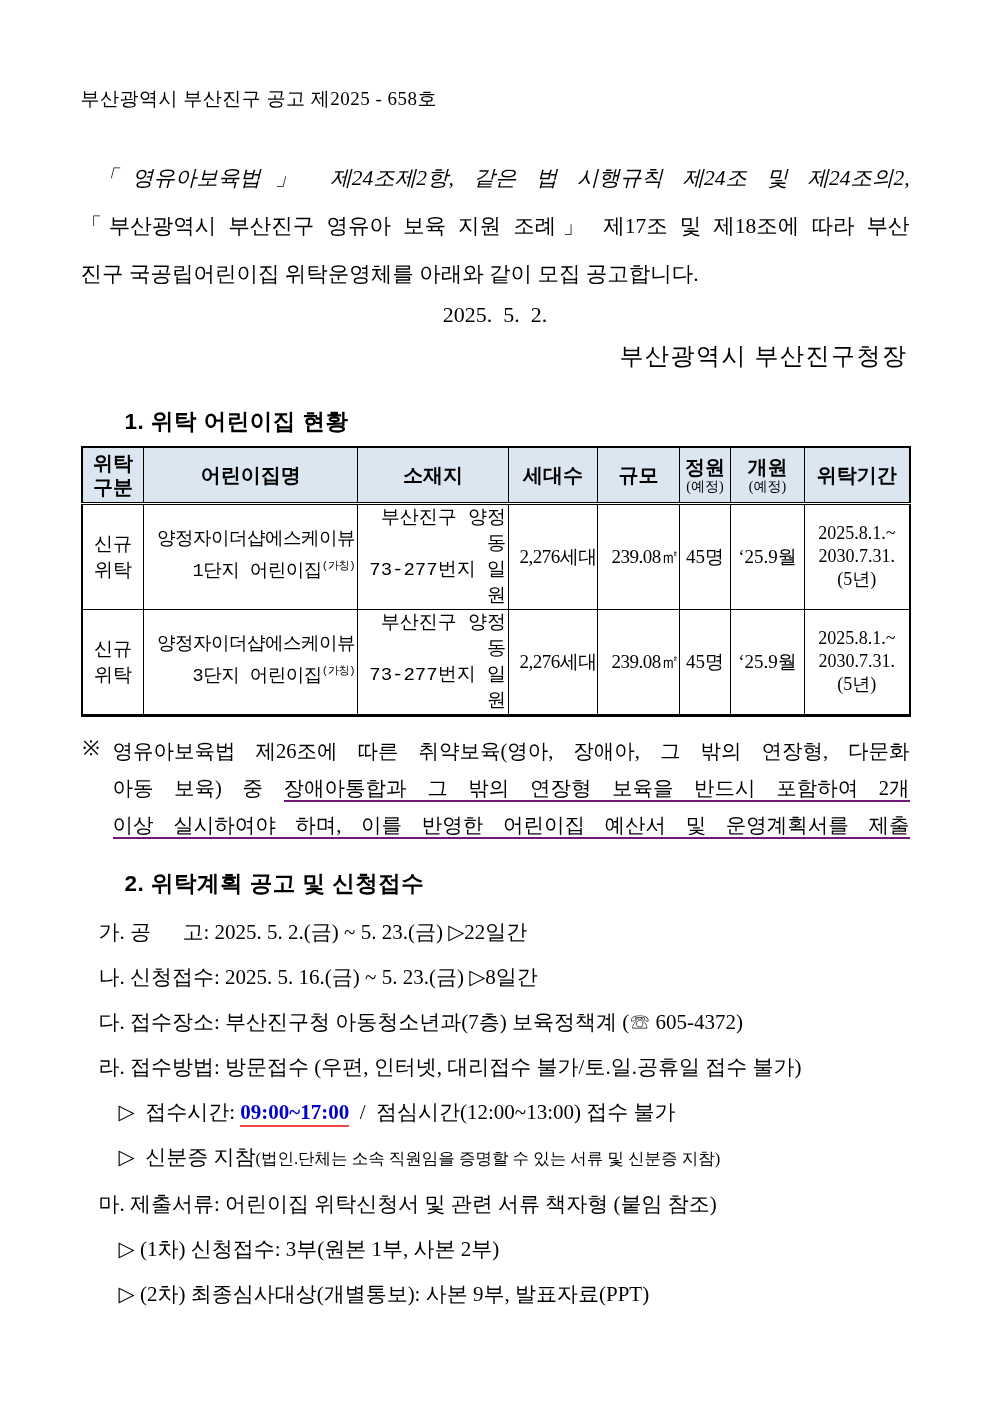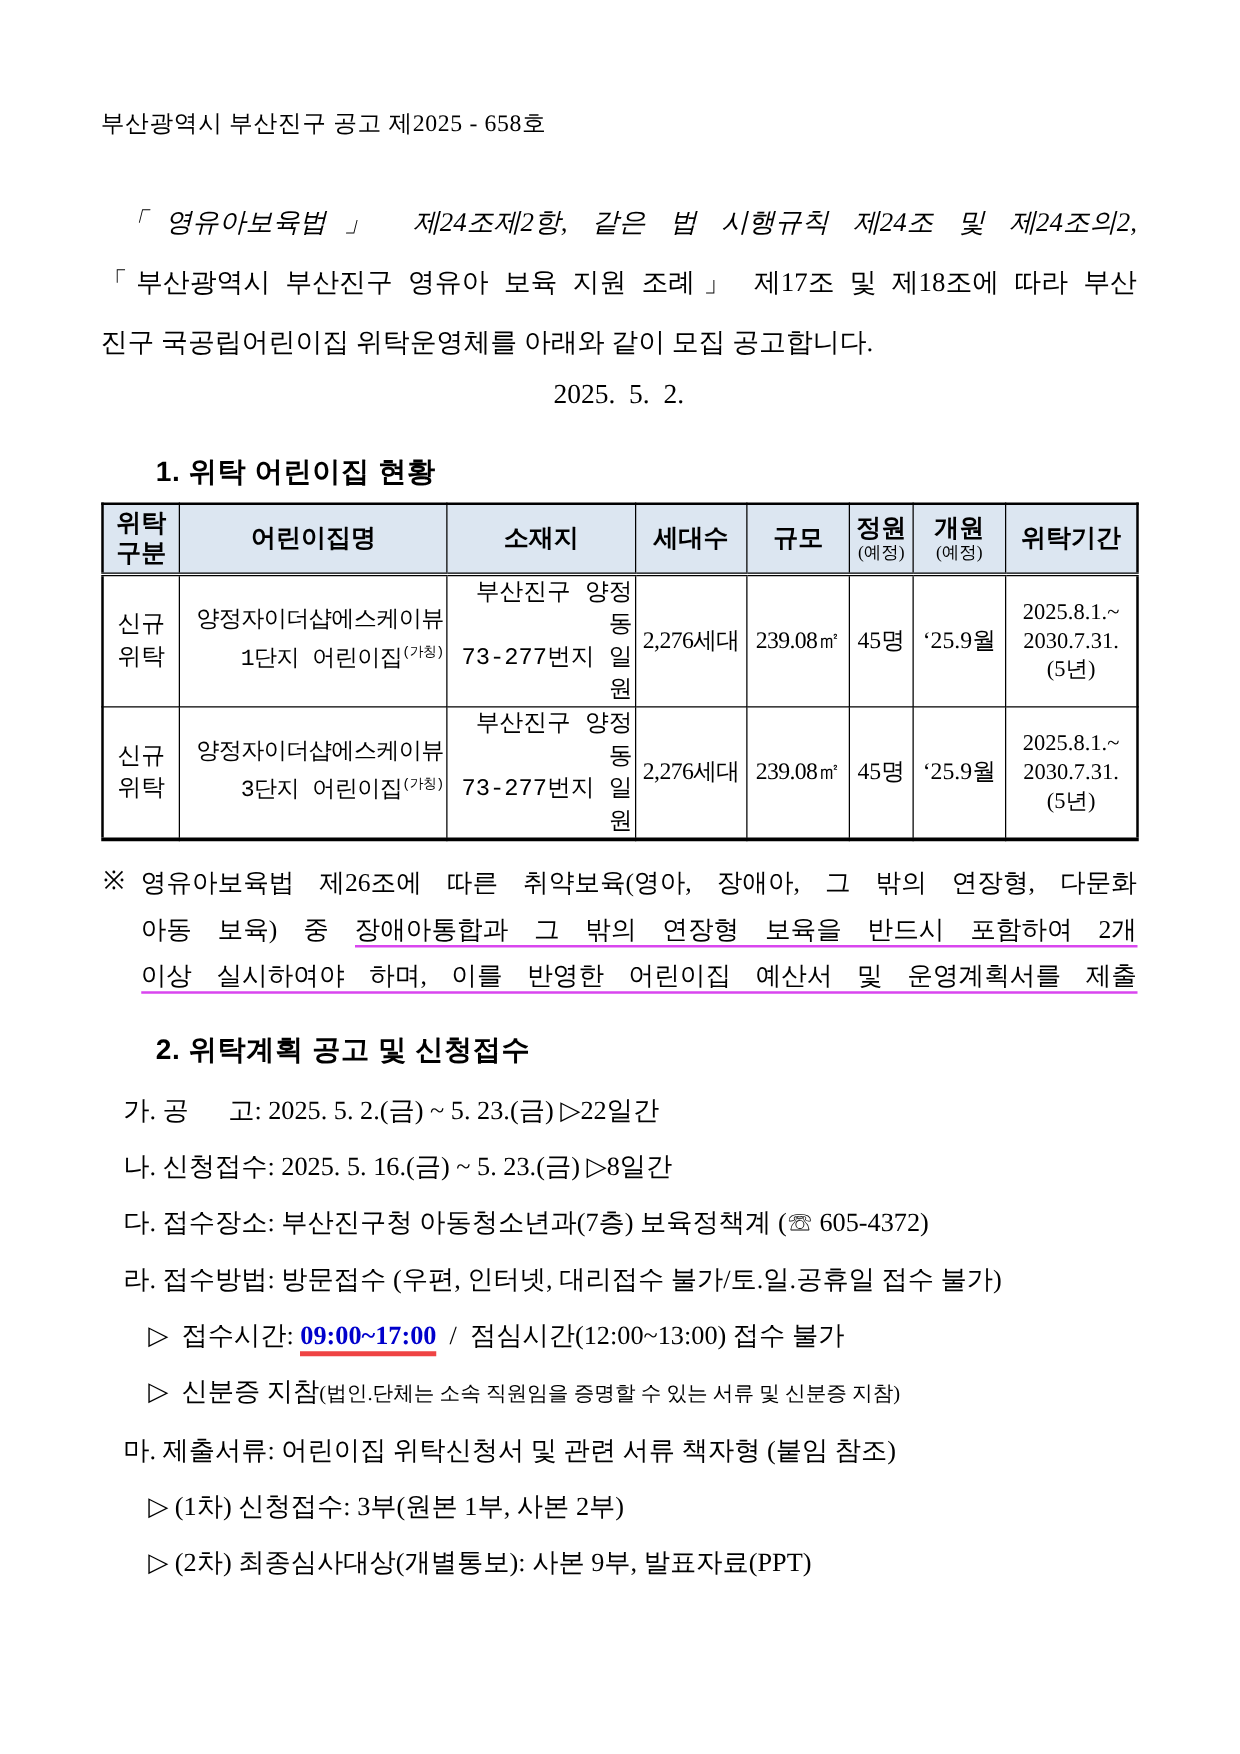--- a/index.html
+++ b/index.html
@@ -49,50 +49,51 @@
     height:56px;
     font-size:20px; font-weight:bold; text-align:center;
     line-height:24px;
   }
   table.fac thead th .small { display:block; font-size:14px; font-weight:normal; line-height:16px; }
   table.fac tbody td { height:77px; font-size:19px; text-align:center; line-height:26px; }
   table.fac tbody td.left { text-align:right; padding-left:4px; padding-right:2px;font-family:Liberation Mono, monospace; }
   table.fac tbody td.name { font-size:18.5px; letter-spacing:-0.5px; }
   table.fac tbody td.name sup { font-size:11px; }
   table.fac tbody td.period { font-size:18px; line-height:23px; }
-  table.fac tbody td.num { letter-spacing:-0.5px; }
+  table.fac tbody td.num { letter-spacing:-0.5px;text-align:right; }
 
   .note { position:relative; margin-top:16px; padding-left:32px; font-size:20.5px; }
   .note .marker { position:absolute; left:2px; top:0; }
   .note .nline { line-height:37px; white-space:pre-wrap; }
   .note .just { text-align:justify; text-align-last:justify; }
-  .note .u { border-bottom:2px solid #d946ef; padding-bottom:1px; }
+  .note .u { border-bottom:2px solid #701a75; padding-bottom:1px; }
 
   .sec2 { margin-top:0; }
   .s2line { font-size:21px; line-height:24px; margin-top:21px; white-space:pre-wrap; }
   .ind1 { margin-left:18px; }
   .ind2 { margin-left:38px; }
-  .time-value { color:#0000cc; font-weight:bold; border-bottom:4px solid #ef4444; padding-bottom:1px; }
+  .time-value { color:#0000cc; font-weight:bold; border-bottom:2px solid #ef4444; padding-bottom:1px; }
   .small-note { font-size:16.5px; }
 </style>
 </head>
 <body>
 
 <div class="page">
 
   <div class="notice-no">부산광역시 부산진구 공고 제2025 - 658호</div>
 
 
   <div class="intro">
     <div class="line just indent">「영유아보육법」 제24조제2항, 같은 법 시행규칙 제24조 및 제24조의2,</div>
     <div class="line just">「부산광역시 부산진구 영유아 보육 지원 조례」 제17조 및 제18조에 따라 부산</div>
     <div class="line">진구 국공립어린이집 위탁운영체를 아래와 같이 모집 공고합니다.</div>
   </div>
 
   <div class="doc-date">2025.  5.  2.</div>
+  <div class="doc-signer">부산광역시 부산진구청장</div>
 
   <div class="sec-heading sec1-heading">1. 위탁 어린이집 현황</div>
 
   <table class="fac">
     <colgroup>
       <col style="width:62px">
         <col style="width:212px">
         <col style="width:150px">
       <col style="width:88px">
         <col style="width:82px">

